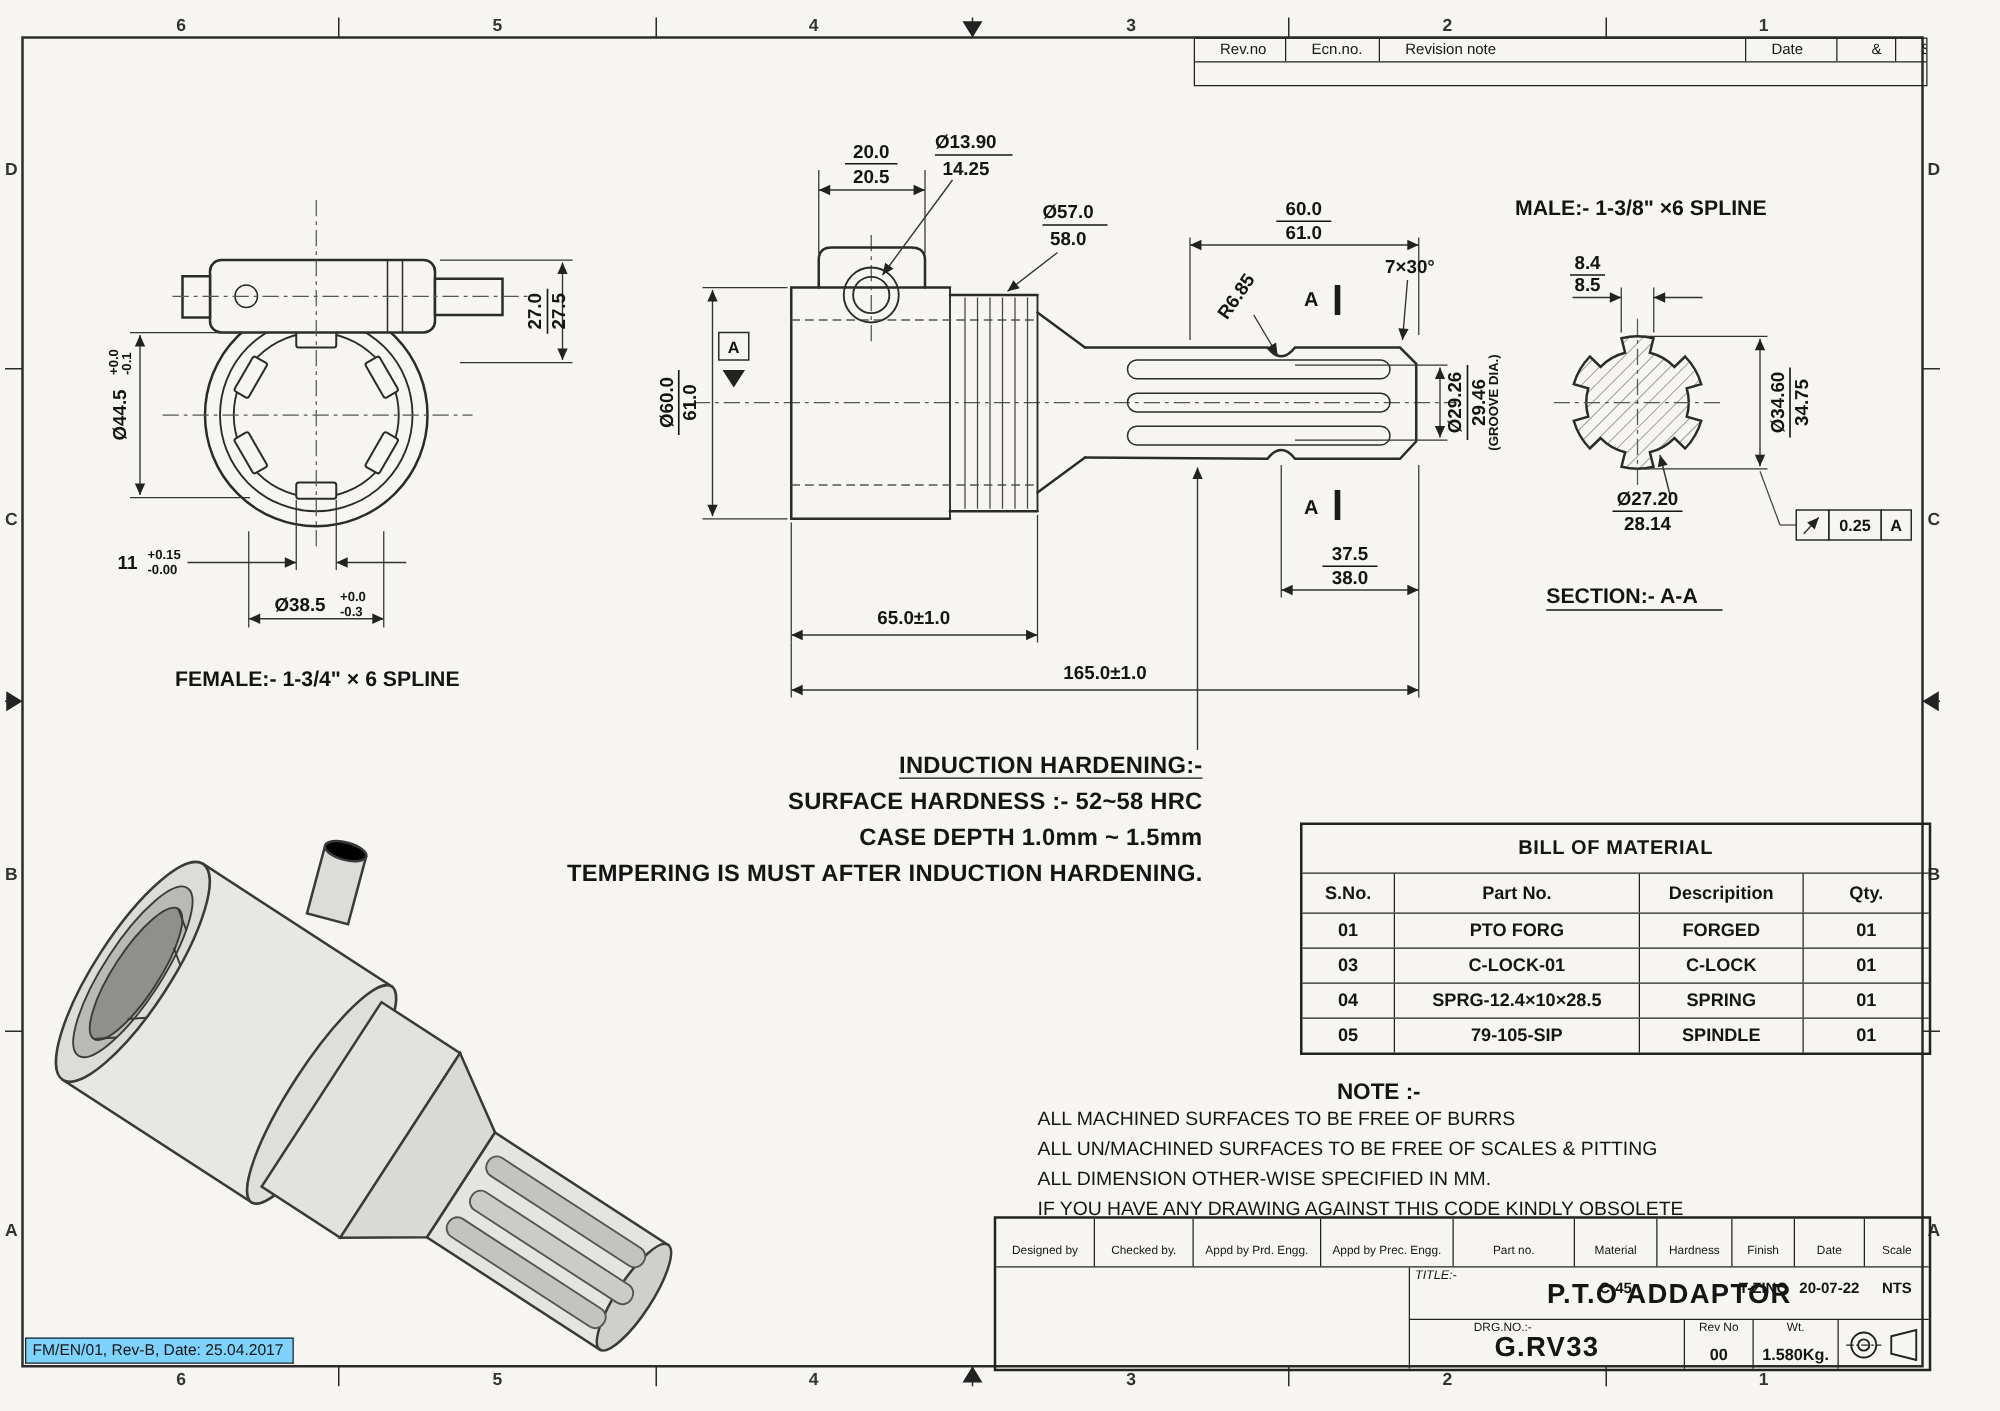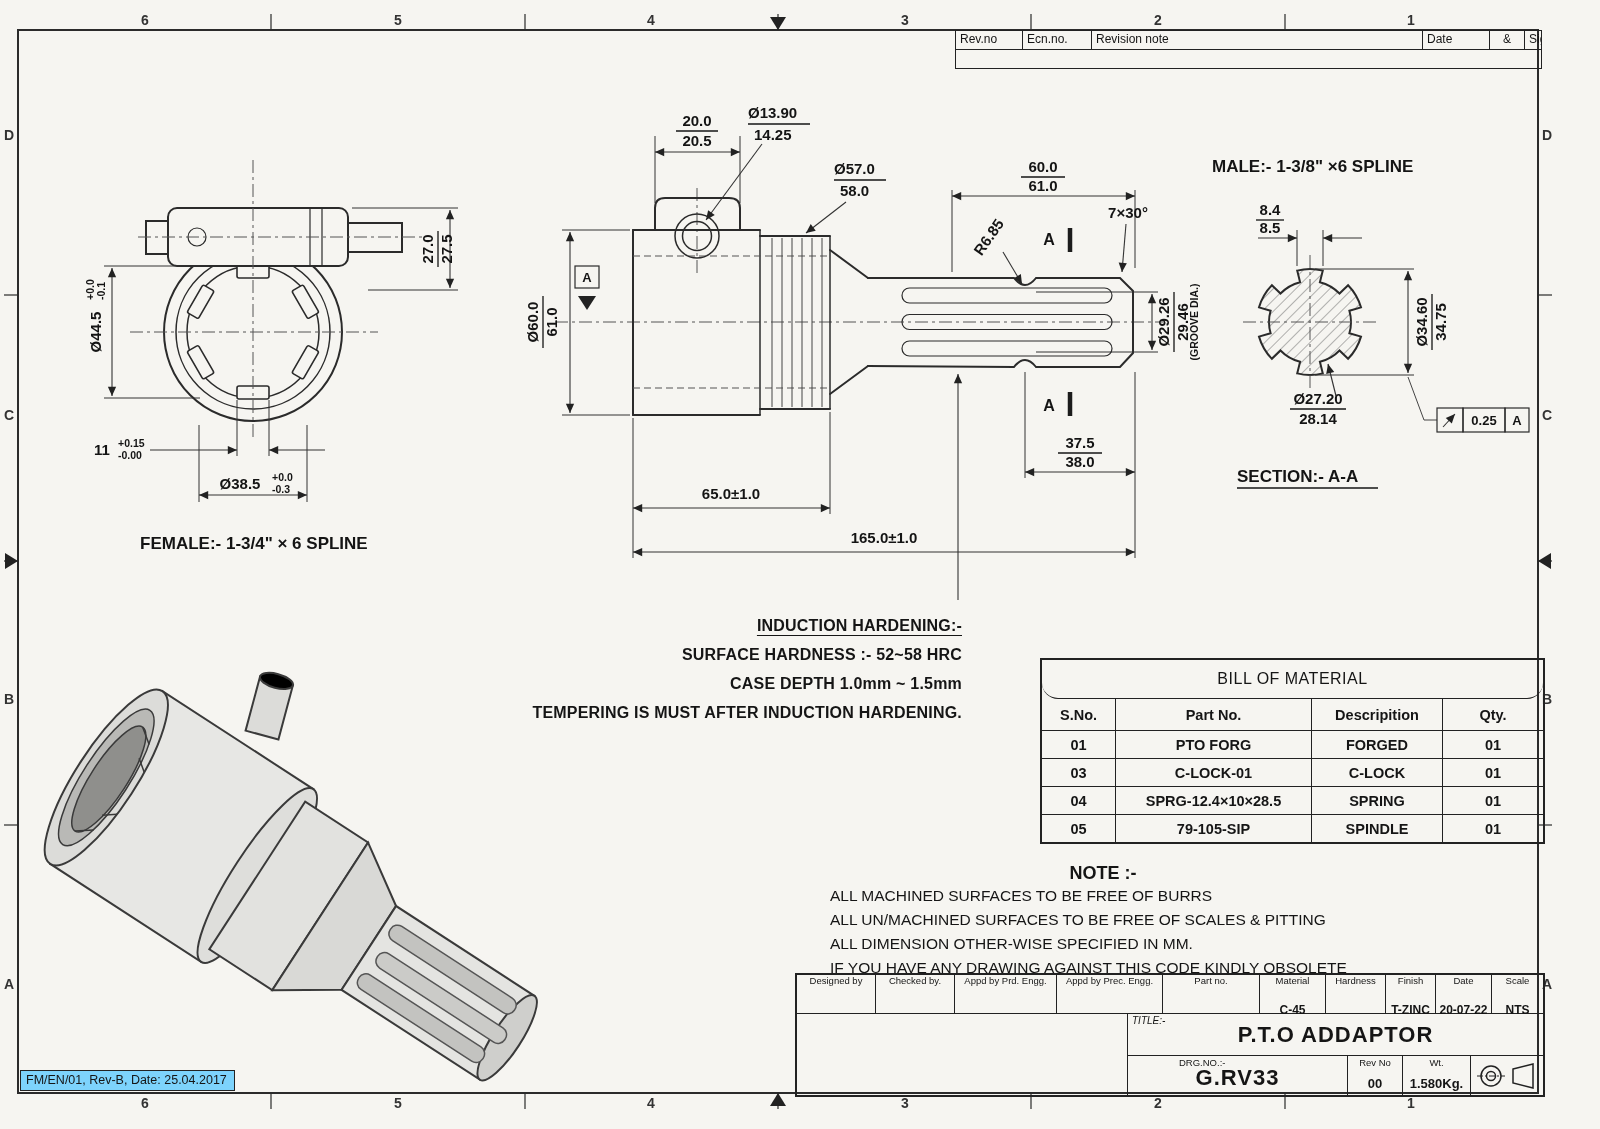--- a/index.html
+++ b/index.html
@@ -20,45 +20,45 @@
   .bar{stroke:#141414;stroke-width:1.3;}
   .t15{font:700 15px "Liberation Sans",sans-serif;fill:#141414;}
   .t13{font:700 13px "Liberation Sans",sans-serif;fill:#141414;}
   .t16{font:700 16px "Liberation Sans",sans-serif;fill:#141414;}
   .t17{font:700 17px "Liberation Sans",sans-serif;fill:#141414;}
   .t10{font:700 10.5px "Liberation Sans",sans-serif;fill:#141414;}
   .tnum{font:700 14px "Liberation Sans",sans-serif;fill:#333;}
   .mid{text-anchor:middle;}
   
   .abs{position:absolute;}
-  .hard{left:320px;top:598px;width:642px;text-align:right;font-weight:700;font-size:16px;line-height:29px;letter-spacing:.2px;margin-top:13px;}
+  .hard{left:320px;top:598px;width:642px;text-align:right;font-weight:700;font-size:19px;line-height:29px;letter-spacing:.2px;}
   .hard .ul{text-decoration:underline;text-underline-offset:4px;}
   .noteblk{left:793px;top:863px;width:620px;}
   .note-title{font-weight:700;font-size:18px;text-align:center;}
   .note-line{margin-left:37px;font-size:15.5px;font-weight:500;line-height:24px;}
   .footerbox{left:20px;top:1070px;border:1.5px solid #222;font-size:12.5px;padding:2px 7px 3px 5px;background:#7dd3fc;}
   
   .revtbl{left:955px;top:30px;width:585px;border:1.8px solid #222;display:flex;flex-direction:column;}
   .revrow{display:flex;height:18px;}
   .revrow.hd{border-bottom:1.2px solid #222;}
-  .revcell{border-right:1.2px solid #222;font-size:12px;padding:1px 4px;white-space:nowrap;overflow:hidden;}
+  .revcell{border-right:1.2px solid #222;font-size:12px;padding:1px 4px;white-space:nowrap;overflow:hidden;margin-left:16px;}
   .revcell:last-child{border-right:none;}
   .bom{left:1040px;top:658px;width:501px;border:2px solid #222;display:flex;flex-direction:column;background:transparent;}
-  .bom-title{height:38px;border-bottom:1.8px solid #222;display:flex;align-items:center;justify-content:center;font-weight:400;font-size:16px;letter-spacing:.5px;border-radius:16px;}
+  .bom-title{height:38px;border-bottom:1.8px solid #222;display:flex;align-items:center;justify-content:center;font-weight:700;font-size:16px;letter-spacing:.5px;}
   .bomrow{display:flex;height:27px;border-bottom:1.6px solid #222;}
   .bomrow:last-child{border-bottom:none;}
   .bomrow.hd{height:31px;font-size:15.5px;}
   .bomcell{border-right:1.6px solid #222;display:flex;align-items:center;justify-content:center;font-weight:700;font-size:14.5px;}
   .bomcell:last-child{border-right:none;}
   .bc1{width:73px;}.bc2{width:195px;}.bc3{width:130px;}.bc4{flex:1;}
   .tb{left:795px;top:973px;width:746px;height:120px;border:2px solid #222;display:flex;flex-direction:column;}
   .tb-head{display:flex;height:38px;border-bottom:1.6px solid #222;}
   .hc{border-right:1.2px solid #222;display:flex;flex-direction:column;align-items:center;box-sizing:border-box;}
   .hc:last-child{border-right:none;}
-  .hc .lb{font-size:9.5px;padding-top:0;white-space:nowrap;}
+  .hc .lb{font-size:9.5px;padding-top:20px;white-space:nowrap;}
   .hc .vl{font-size:12px;font-weight:700;margin-top:17px;}
   .tb-body{flex:1;display:flex;}
   .tb-left{width:330px;border-right:1.6px solid #222;}
   .tb-right{flex:1;display:flex;flex-direction:column;}
   .tb-title-row{height:41px;border-bottom:1.6px solid #222;position:relative;display:flex;align-items:center;justify-content:center;}
   .tb-title-label{position:absolute;left:4px;top:1px;font-size:10px;font-style:italic;}
   .tb-title{font-size:22px;font-weight:700;letter-spacing:1px;}
   .tb-bot{flex:1;display:flex;}
   .tbc{border-right:1.4px solid #222;position:relative;display:flex;align-items:flex-end;justify-content:center;box-sizing:border-box;}
   .tbc:last-child{border-right:none;}

